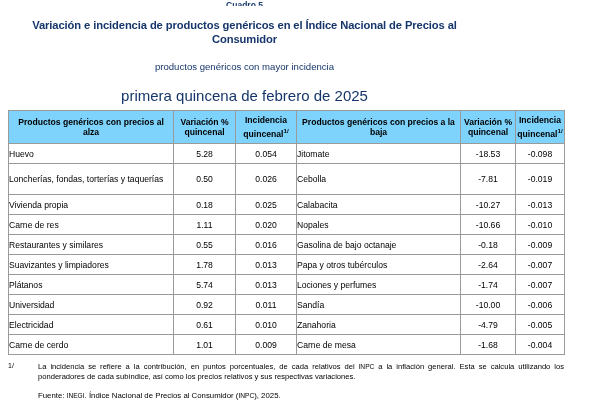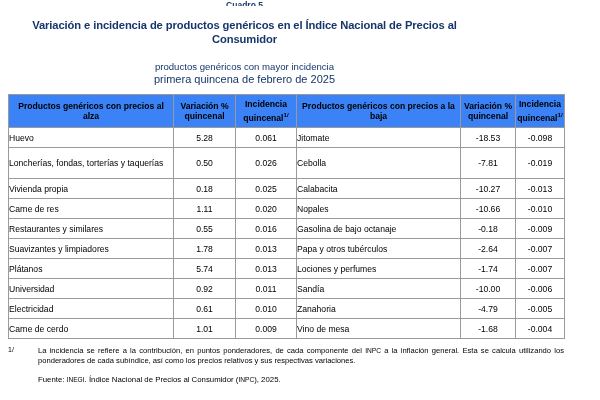--- a/index.html
+++ b/index.html
@@ -41,38 +41,38 @@
   }
   .subtitle {
     text-align: center;
     font-size: 9.6px;
     color: #16366b;
     line-height: 13px;
     margin-top: 14px;
   }
   .subtitle2 {
     text-align: center;
-    font-size: 11px;
+    font-size: 15px;
     color: #16366b;
     line-height: 13px;
-    margin-top: 0px;
+    margin-top: 16px;
   }
   table.main {
     border-collapse: collapse;
     margin: 8px auto 0 auto;
     width: 556px;
     table-layout: fixed;
   }
   table.main th, table.main td {
     border: 1px solid #9a9a9a;
     font-size: 8.6px;
     padding: 0;
   }
   thead th {
-    background: #3b82f6;
+    background: #7dd3fc;
     font-weight: bold;
     text-align: center;
     vertical-align: middle;
     height: 32px;
     line-height: 10.5px;
     padding: 2px 3px;
   }
   thead th .sup {
     font-size: 6.2px;
     vertical-align: super;
@@ -158,21 +158,21 @@
         <th><span>Incidencia quincenal</span><span class="sup">1/</span></th>
         <th>Productos genéricos con precios a la baja</th>
         <th>Variación % quincenal</th>
         <th><span>Incidencia quincenal</span><span class="sup">1/</span></th>
       </tr>
     </thead>
     <tbody id="tbody">
         <tr>
           <td class="name">Huevo</td>
           <td class="num">5.28</td>
-          <td class="num">0.061</td>
+          <td class="num">0.054</td>
           <td class="name">Jitomate</td>
           <td class="num">-18.53</td>
           <td class="num">-0.098</td>
         </tr>
         <tr class="tall">
           <td class="name">Loncherías, fondas, torterías y taquerías</td>
           <td class="num">0.50</td>
           <td class="num">0.026</td>
           <td class="name">Cebolla</td>
           <td class="num">-7.81</td>
@@ -231,29 +231,29 @@
           <td class="num">0.61</td>
           <td class="num">0.010</td>
           <td class="name">Zanahoria</td>
           <td class="num">-4.79</td>
           <td class="num">-0.005</td>
         </tr>
         <tr>
           <td class="name">Carne de cerdo</td>
           <td class="num">1.01</td>
           <td class="num">0.009</td>
-          <td class="name">Vino de mesa</td>
+          <td class="name">Carne de mesa</td>
           <td class="num">-1.68</td>
           <td class="num">-0.004</td>
         </tr>
       </tbody>
   </table>
 
   <div class="footnote">
     <span class="marker">1/</span>
-    <span class="fntext"><span>La incidencia se refiere a la contribución, en puntos ponderadores, de cada componente del </span><span class="sc">INPC</span><span> a la inflación general. Esta se calcula utilizando los ponderadores de cada subíndice, así como los precios relativos y sus respectivas variaciones.</span></span>
+    <span class="fntext"><span>La incidencia se refiere a la contribución, en puntos porcentuales, de cada relativos del </span><span class="sc">INPC</span><span> a la inflación general. Esta se calcula utilizando los ponderadores de cada subíndice, así como los precios relativos y sus respectivas variaciones.</span></span>
   </div>
 
   <div class="source">
     <span>Fuente: </span><span class="sc">INEGI</span><span>. Índice Nacional de Precios al Consumidor (</span><span class="sc">INPC</span><span>), 2025.</span>
   </div>
 
 </div>
 
 </body></html>

